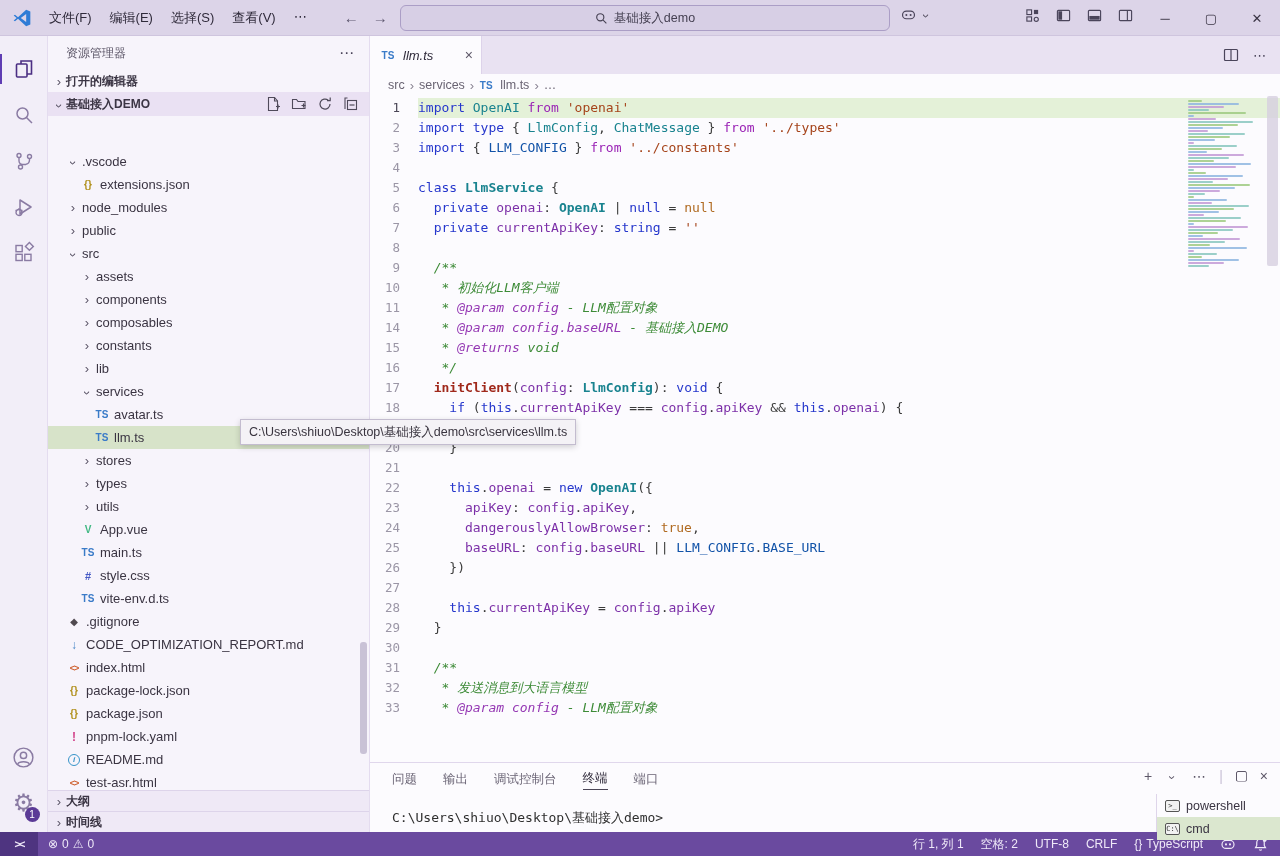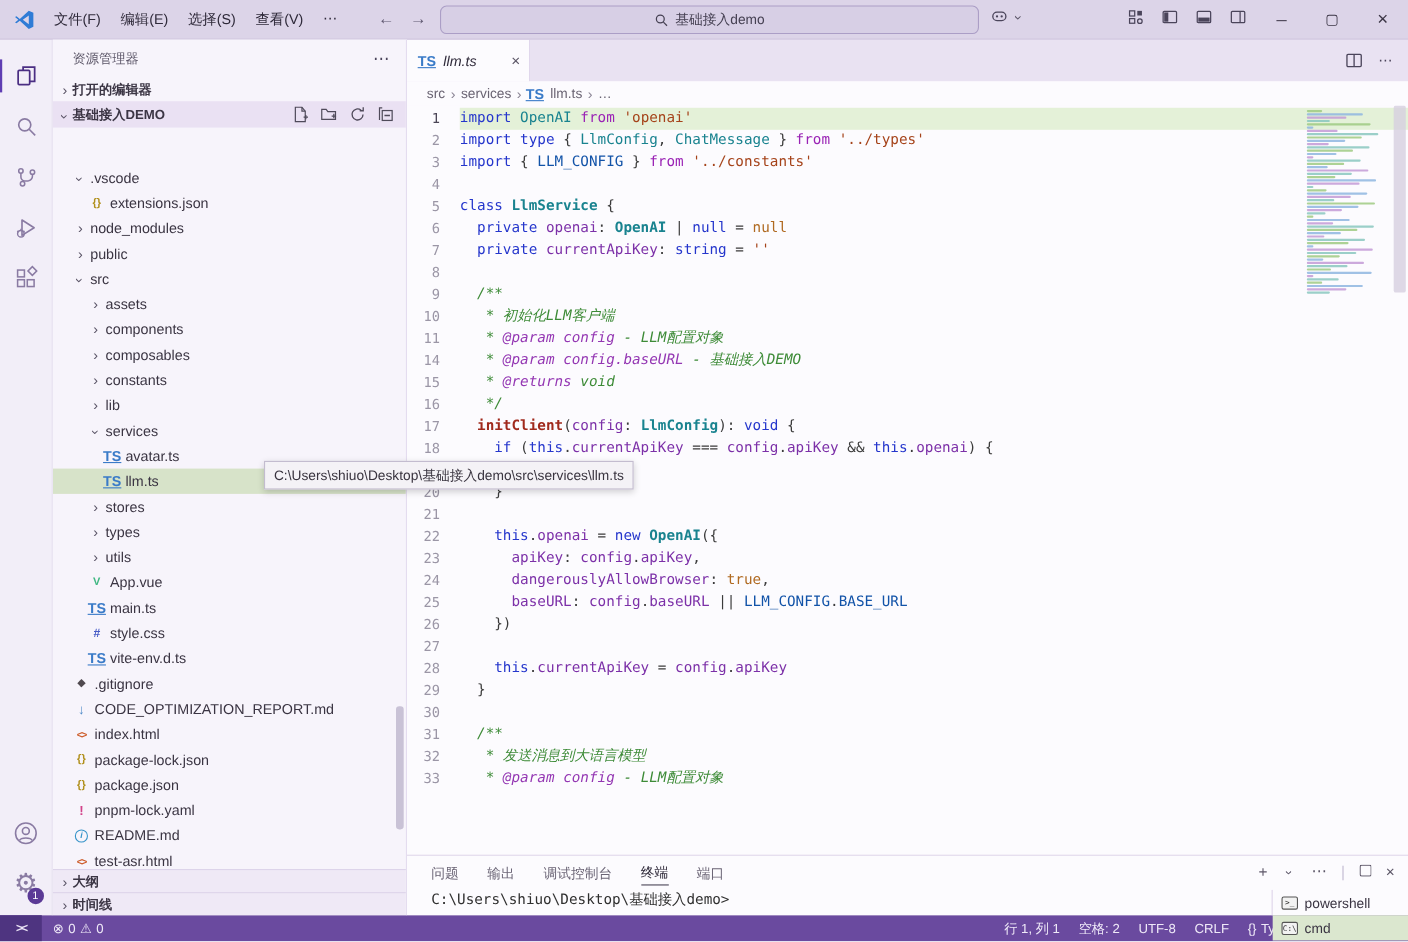--- a/index.html
+++ b/index.html
@@ -49,21 +49,21 @@
   .proj-actions { margin-left:auto; display:flex; gap:10px; padding-right:10px; color:#4f4a5a; }
   .chev { display:inline-block; width:14px; text-align:center; font-size:13px; color:#5c5668;
           font-weight:normal; flex:none; transform-origin:45% 55%; }
   .chev.open { transform:rotate(90deg); }
   .file-tree { position:absolute; top:114px; bottom:43px; left:0; right:0; overflow:hidden; }
   .tree-row { height:23px; display:flex; align-items:center; cursor:default; }
   .tree-row.selected { background:#d7e3c9; }
   .tree-label { margin-left:2px; white-space:nowrap; color:#3a3442; }
   .fico { display:inline-flex; align-items:center; justify-content:center; width:16px; height:16px;
           font-weight:bold; flex:none; margin-right:2px; font-size:10px; }
-  .fico.ts { color:#3a7bc8; font-size:13px;text-decoration:underline; }
+  .fico.ts { color:#3a7bc8; font-size:10px; }
   .fico.json { color:#b08f1a; font-size:10px; }
   .fico.vue { color:#41b883; }
   .fico.css { color:#4559c5; font-size:11px; }
   .fico.mddown { color:#4a87c7; font-size:12px; }
   .fico.html { color:#cd5c2a; font-size:9px; letter-spacing:-1px; }
   .fico.git { color:#50494f; font-size:10px; }
   .fico.yaml { color:#d2438a; font-size:12px; }
   .fico.info { color:#3794c9; }
   .fico.info .ci { width:12px; height:12px; border:1px solid #3794c9; border-radius:50%; font-size:8px;
                    display:flex; align-items:center; justify-content:center; font-style:italic; }
@@ -105,21 +105,21 @@
   .tk-pn { color:#3b3b3b; }
   .tk-pl { color:#3b3b3b; }
   .tk-fn { color:#a0291c; font-weight:bold; }
   .tk-const { color:#1253a8;text-align:right; }
 
   .minimap { position:absolute; top:4px; right:18px; width:74px; display:flex; flex-direction:column; gap:1px; }
   .mm-bar { height:2px; border-radius:1px; opacity:.85; }
   .ed-scrollbar { position:absolute; right:2px; top:0; width:11px; height:170px; background:#d6d0e0; border-radius:2px; opacity:.8; }
 
   
-  .panel { height:55px; border-top:1px solid #e0d7ec; background:#fcfbfe; position:relative; flex:none; }
+  .panel { height:70px; border-top:1px solid #e0d7ec; background:#fcfbfe; position:relative; flex:none; }
   .panel-tabs { height:30px; display:flex; align-items:center; gap:26px; padding-left:22px; }
   .panel-tab { font-size:12.5px; color:#6b6576; padding:4px 0 2px; }
   .panel-tab.active { color:#2f2a3a; border-bottom:1px solid #4a4556; }
   .panel-actions { position:absolute; right:12px; top:5px; display:flex; align-items:center; gap:13px; color:#5d5768; font-size:14px; }
   .pa-sep { color:#c9c1d6; }
   .corner-box { width:11px; height:11px; border:1.4px solid #5d5768; border-radius:2px;
                 clip-path:polygon(0 0,100% 0,100% 30%,70% 30%,70% 70%,30% 70%,30% 30%,100% 30%,100% 100%,0 100%); }
   .term-body { position:absolute; top:30px; left:0; right:0; bottom:0; }
   .term-prompt { position:absolute; left:22px; bottom:5px; font-family:"DejaVu Sans Mono",monospace;
                  font-size:13px; color:#2f2f2f; }

